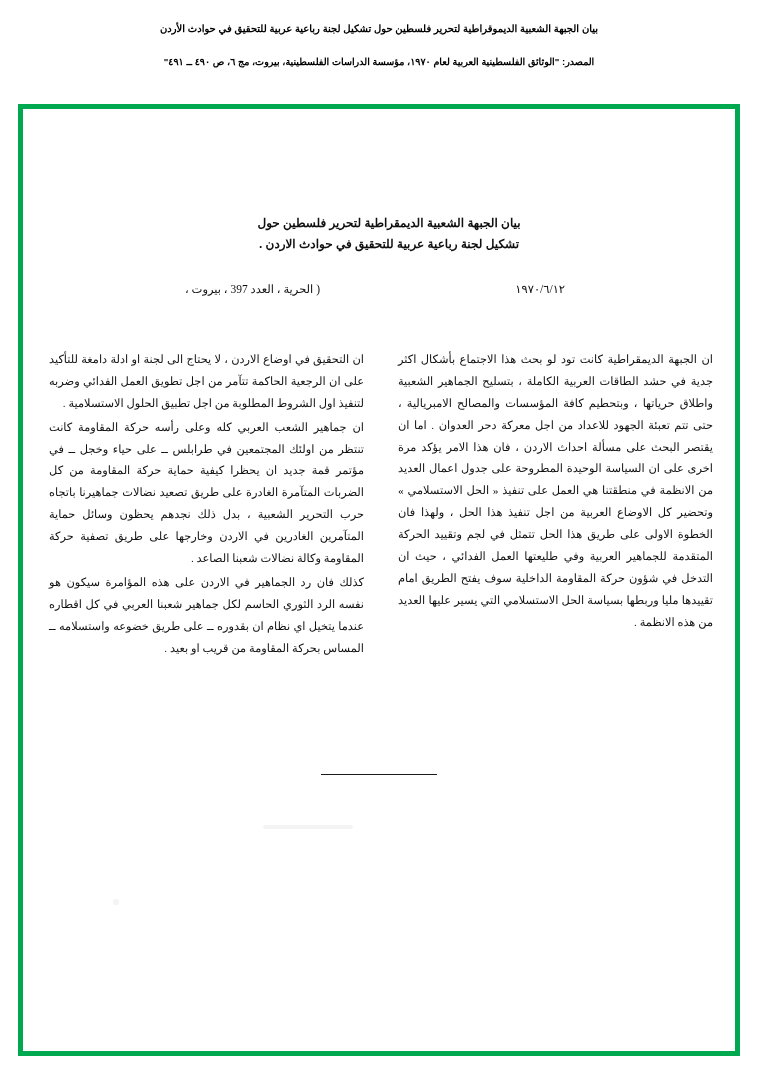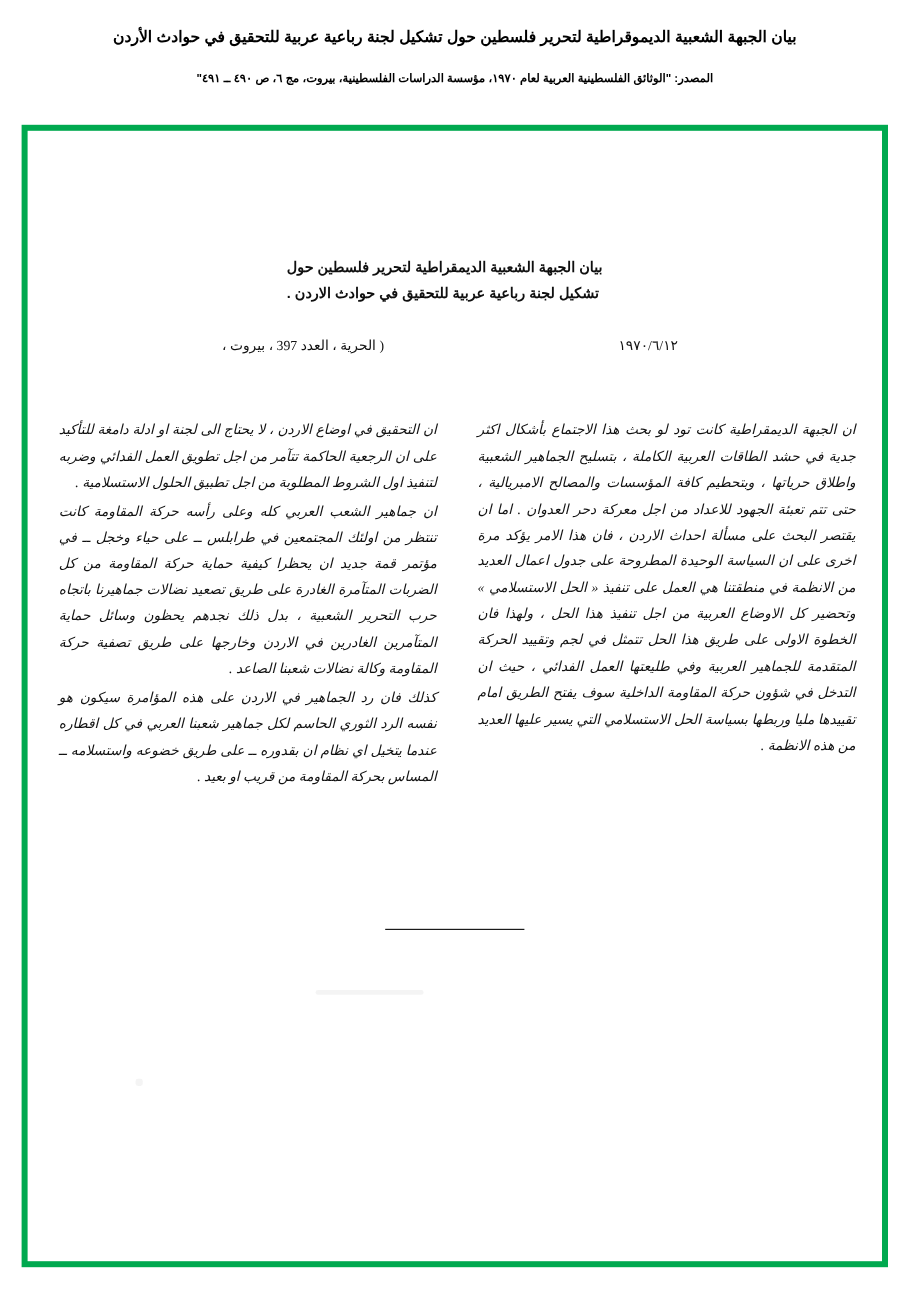--- a/index.html
+++ b/index.html
@@ -24,21 +24,21 @@
   }
 
   
   .doc-header {
     padding: 22px 40px 0 40px;
     text-align: center;
   }
   .doc-title {
     font-family: "Liberation Sans", sans-serif;
     font-weight: bold;
-    font-size: 13px;
+    font-size: 10px;
     line-height: 1.4;
     letter-spacing: 0px;
     color: #000;
     direction: rtl;
   }
   .doc-source {
     margin-top: 19px;
     font-family: "Liberation Sans", sans-serif;
     font-weight: bold;
     font-size: 9.6px;
@@ -72,21 +72,21 @@
     width: 712px;
     height: 942px;
     direction: rtl;
   }
 
   .heading-block {
     position: absolute;
     top: 104px;
     right: 196px;
     width: 300px;
-    text-align: left;
+    text-align: center;
     font-family: "Liberation Sans", sans-serif;
     font-weight: bold;
     font-size: 12px;
     line-height: 1.75;
     color: #101010;
   }
 
   .meta-block {
     position: absolute;
     top: 170px;
@@ -119,21 +119,20 @@
     gap: 34px;
   }
   .col {
     width: 315px;
     font-family: "Liberation Serif", serif;
     font-size: 11.4px;
     line-height: 1.92;
     color: #111;
     text-align: justify;
     direction: rtl;
-    font-style: italic;
   }
   .col p {
     margin: 0 0 2px 0;
     text-indent: 0;
   }
   
   .col p::first-line {
     
   }
 

